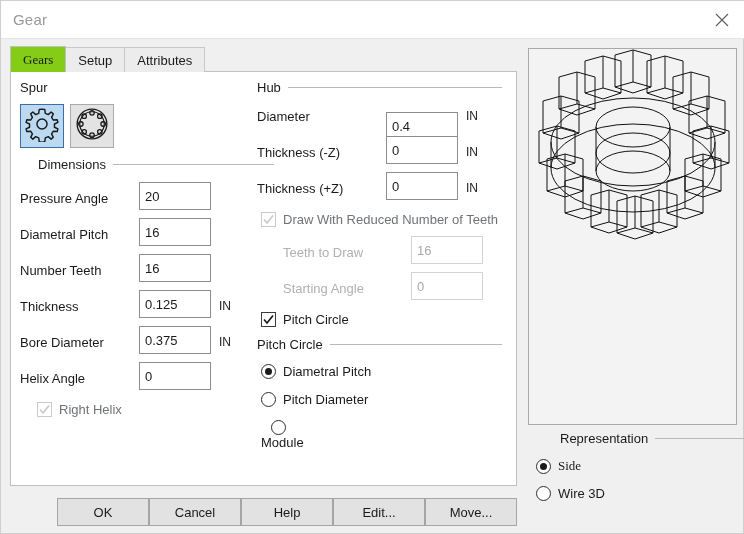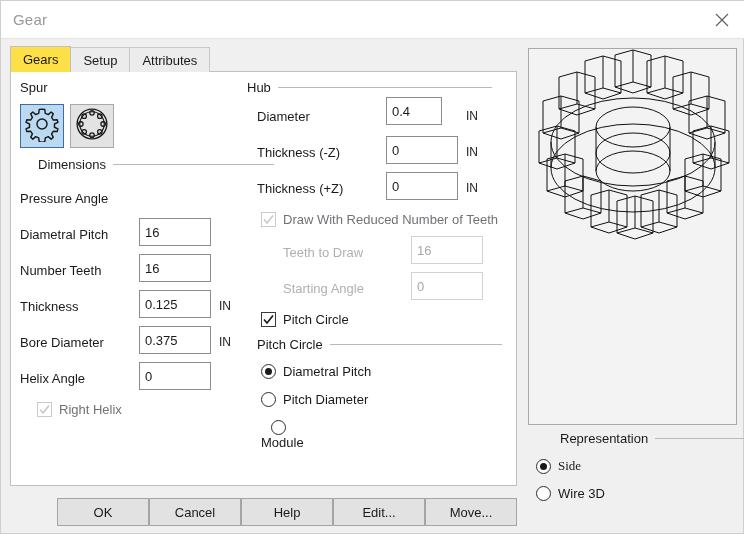--- a/index.html
+++ b/index.html
@@ -50,24 +50,24 @@
     height: 25px;
     padding: 0 12px;
     display: flex; align-items: center;
     font-size: 13px; color: #1a1a1a;
     background: #ececed;
     border: 1px solid #c8c8c8;
     border-bottom: none;
     margin-right: -1px;
   }
   .tab.active {
-    background: #fde047;
+    background: #84cc16;
     height: 26px;
     border-color: #c0c0c0;
-    position: relative; z-index: 2;
+    position: relative; z-index: 2; font-family: Liberation Serif, serif;
   }
 
   
   .tabpanel {
     position: absolute; left: 9px; top: 70px;
     width: 507px; height: 415px;
     background: #ffffff;
     border: 1px solid #c0c0c0;
   }
 
@@ -244,20 +244,21 @@
         </svg>
       </span>
     </div>
 
     <div class="grouphdr" style="left:9px; top:85px; width:236px;margin-left:18px;">
       <span class="gtext">Dimensions</span>
       <span class="gline"></span>
     </div>
 
     <div class="lbl" style="left:9px; top:119px;">Pressure Angle</div>
+    <input class="tbox" style="left: 128px; top: 110px; width: 72px;" value="20">
 
     <div class="lbl" style="left:9px; top:155px;">Diametral Pitch</div>
     <input class="tbox" style="left: 128px; top: 146px; width: 72px;" value="16">
 
     <div class="lbl" style="left:9px; top:191px;">Number Teeth</div>
     <input class="tbox" style="left: 128px; top: 182px; width: 72px;" value="16">
 
     <div class="lbl" style="left:9px; top:227px;">Thickness</div>
     <input class="tbox" style="left: 128px; top: 218px; width: 72px;" value="0.125">
     <div class="unit" style="left:208px; top:227px;">IN</div>
@@ -271,27 +272,27 @@
 
     <div class="chk dis" style="left:26px; top:330px;">
       <span class="chkbox">
         <svg class="chkmark" width="13" height="13" viewBox="0 0 13 13">
           <path d="M2 6.5 L5 10 L11 2.5" stroke="#cacaca" stroke-width="1.7" fill="none"></path>
         </svg>
       </span>
       <span class="chklbl">Right Helix</span>
     </div>
 
-    <div class="grouphdr" style="left:236px; top:8px; width:245px;">
+    <div class="grouphdr" style="left:246px; top:8px; width:245px;">
       <span class="gtext">Hub</span>
       <span class="gline"></span>
     </div>
 
     <div class="lbl" style="left:246px; top:37px;">Diameter</div>
-    <input class="tbox" style="left: 375px; top: 25px; width: 56px;" value="0.4">
+    <input class="tbox" style="left: 375px; top: 40px; width: 72px;" value="0.4">
     <div class="unit" style="left:455px; top:37px;">IN</div>
 
     <div class="lbl" style="left:246px; top:73px;">Thickness (-Z)</div>
     <input class="tbox" style="left: 375px; top: 64px; width: 72px;" value="0">
     <div class="unit" style="left:455px; top:73px;">IN</div>
 
     <div class="lbl" style="left:246px; top:109px;">Thickness (+Z)</div>
     <input class="tbox" style="left: 375px; top: 100px; width: 72px;" value="0">
     <div class="unit" style="left:455px; top:109px;">IN</div>
 

